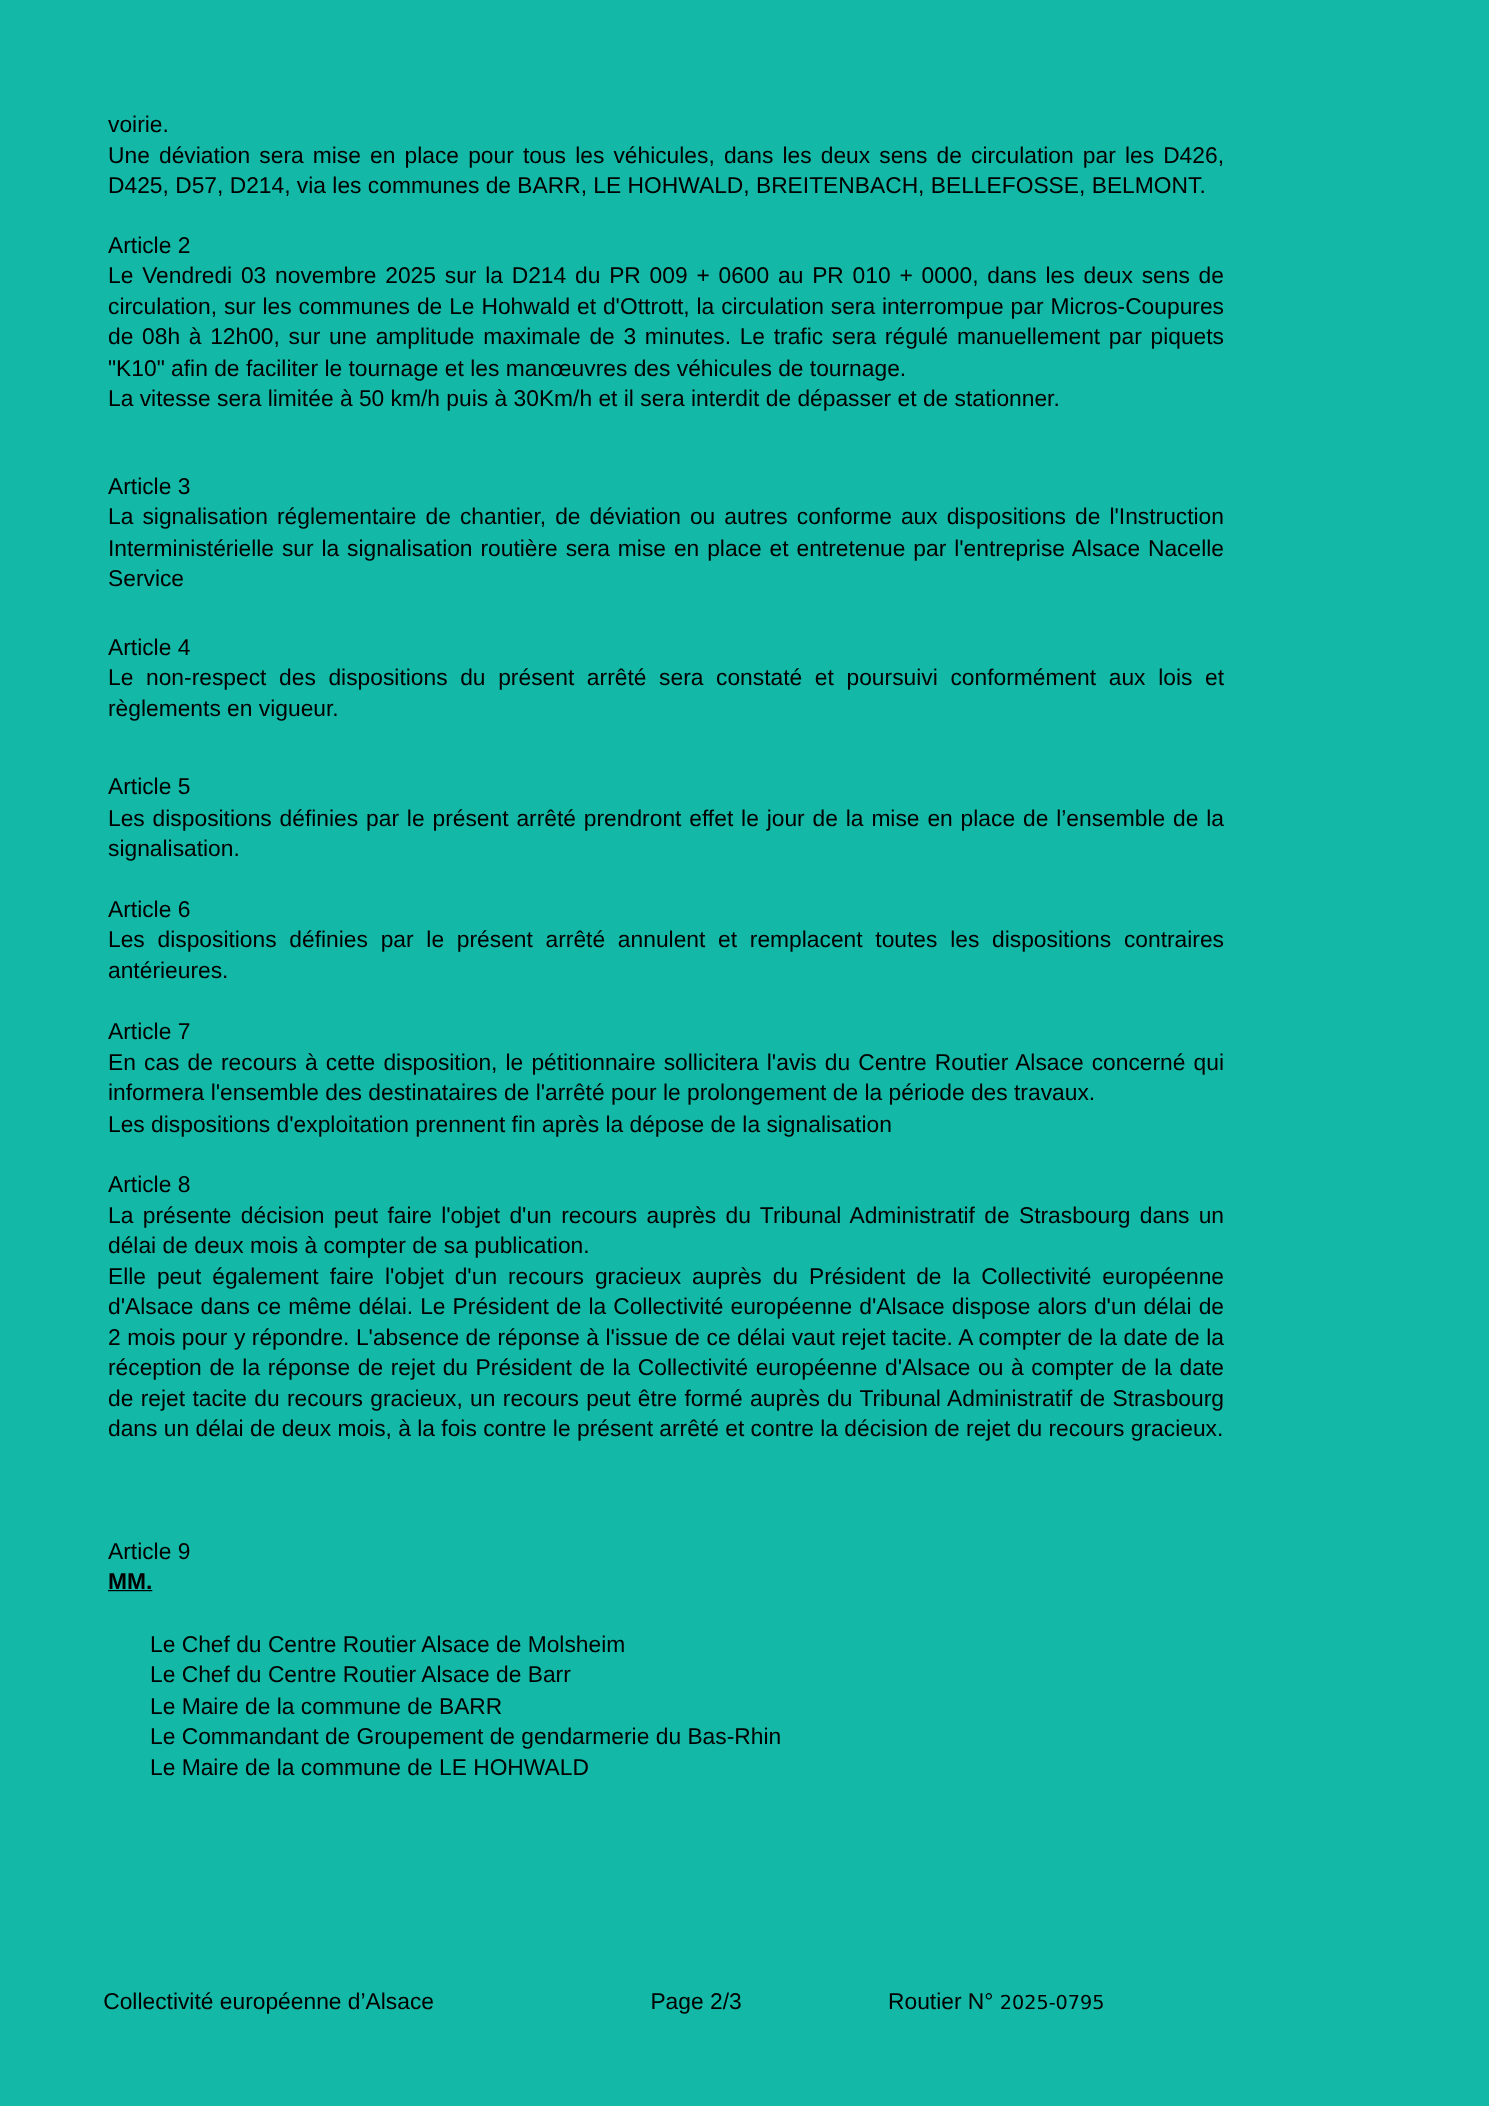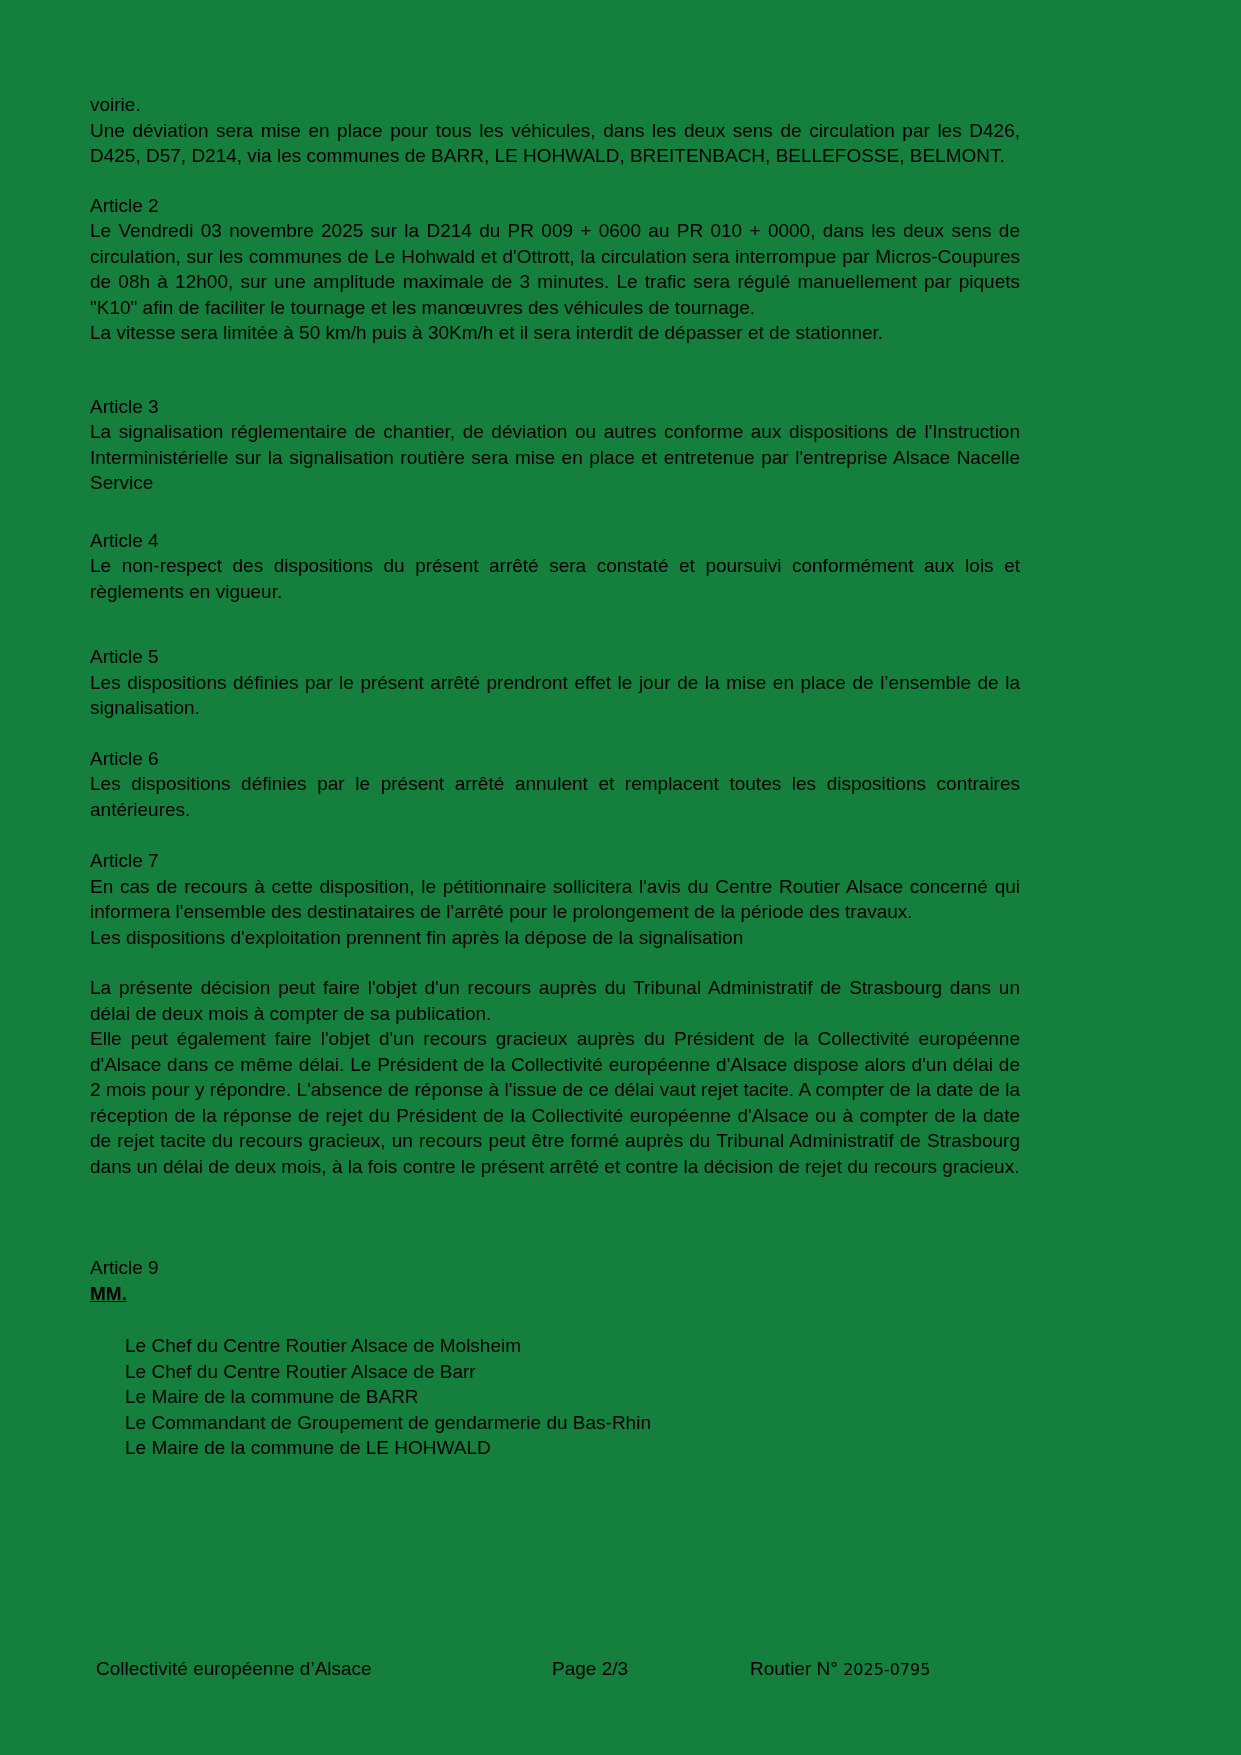--- a/index.html
+++ b/index.html
@@ -4,21 +4,21 @@
 <style>
   html, body {
     margin: 0;
     padding: 0;
     background: #ffffff;
   }
   .page {
     position: relative;
     width: 1241px;
     height: 1755px;
-    background: #15803d;
+    background: #14b8a6;
     color: #000000;
     font-family: "Liberation Sans", sans-serif;
     overflow: hidden;
   }
   .content {
     position: absolute;
     left: 90px;
     top: 92px;
     width: 930px;
     font-size: 19px;
@@ -60,21 +60,21 @@
   }
   .recipients {
     padding-left: 35px;
   }
   .recipients .recipient {
     text-align: left;
   }
 
   .footer {
     position: absolute;
-    left: 96px;
+    left: 86px;
     top: 1656px;
     width: 930px;
     height: 26px;
     font-size: 19px;
     line-height: 25.5px;
   }
   .footer .f-org     { position: absolute; left: 0; }
   .footer .f-page    { position: absolute; left: 456px; }
   .footer .f-dossier { position: absolute; left: 654px; white-space: nowrap; }
   .footer .f-num {
@@ -117,20 +117,21 @@
       <p>Les dispositions définies par le présent arrêté annulent et remplacent toutes les dispositions contraires antérieures.</p>
     </section>
 
     <section class="gap-26">
       <h2>Article 7</h2>
       <p>En cas de recours à cette disposition, le pétitionnaire sollicitera l'avis du Centre Routier Alsace concerné qui informera l'ensemble des destinataires de l'arrêté pour le prolongement de la période des travaux.</p>
       <p>Les dispositions d'exploitation prennent fin après la dépose de la signalisation</p>
     </section>
 
     <section class="gap-sm">
+      <h2>Article 8</h2>
       <p>La présente décision peut faire l'objet d'un recours auprès du Tribunal Administratif de Strasbourg dans un délai de deux mois à compter de sa publication.</p>
       <p>Elle peut également faire l'objet d'un recours gracieux auprès du Président de la Collectivité européenne d'Alsace dans ce même délai. Le Président de la Collectivité européenne d'Alsace dispose alors d'un délai de 2 mois pour y répondre. L'absence de réponse à l'issue de ce délai vaut rejet tacite. A compter de la date de la réception de la réponse de rejet du Président de la Collectivité européenne d'Alsace ou à compter de la date de rejet tacite du recours gracieux, un recours peut être formé auprès du Tribunal Administratif de Strasbourg dans un délai de deux mois, à la fois contre le présent arrêté et contre la décision de rejet du recours gracieux.</p>
     </section>
 
     <section class="gap-xl">
       <h2>Article 9</h2>
     </section>
 
     <p class="mm-heading gap-29">MM.</p>
 

